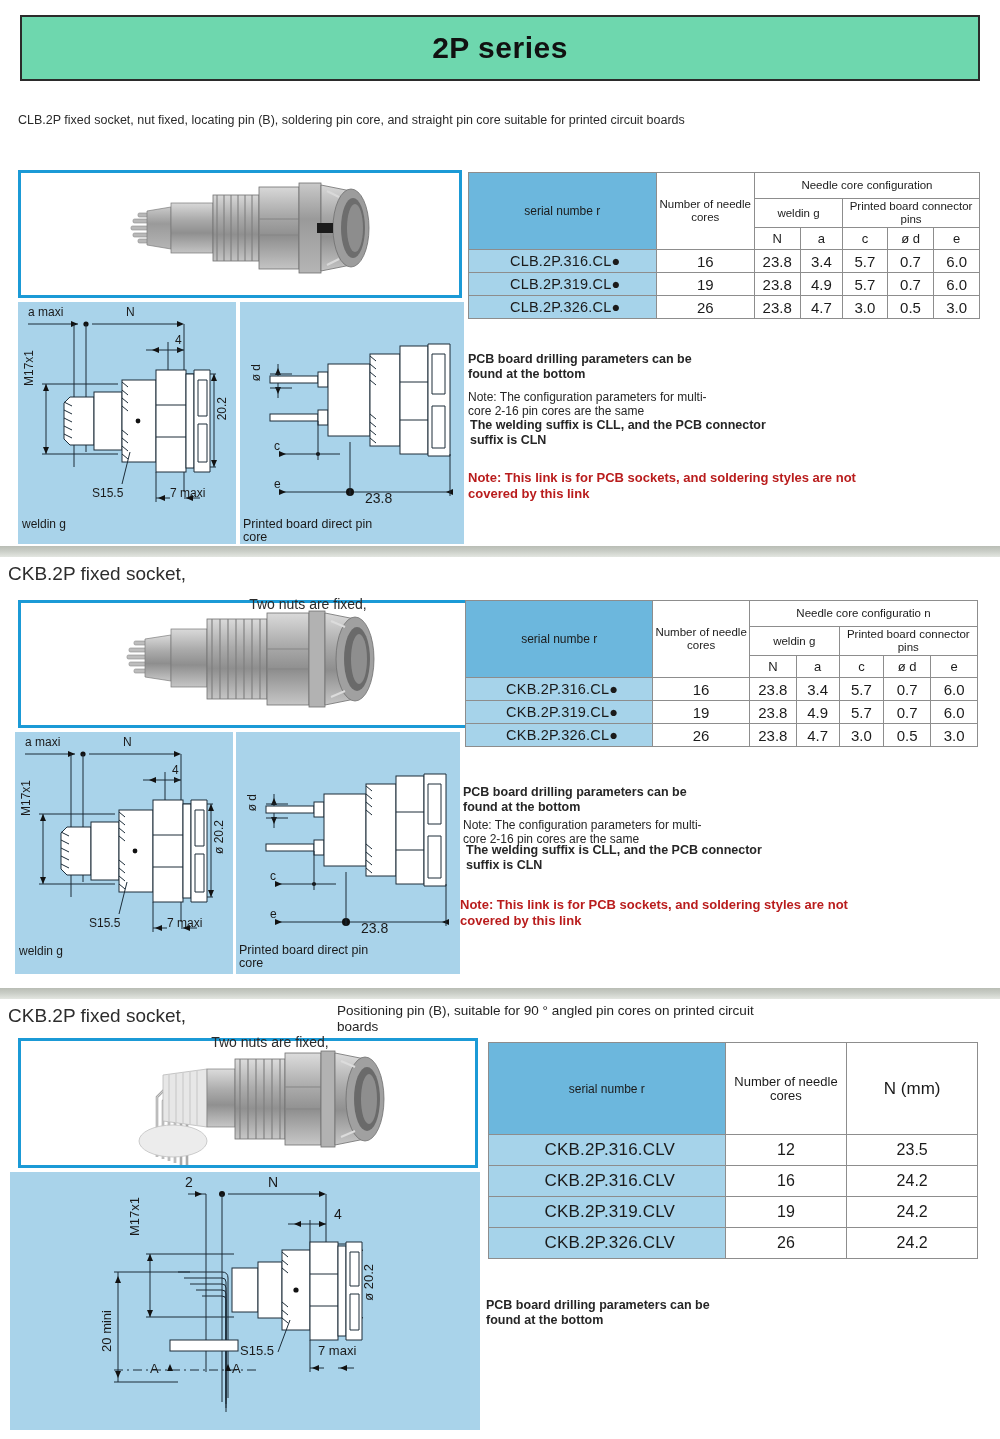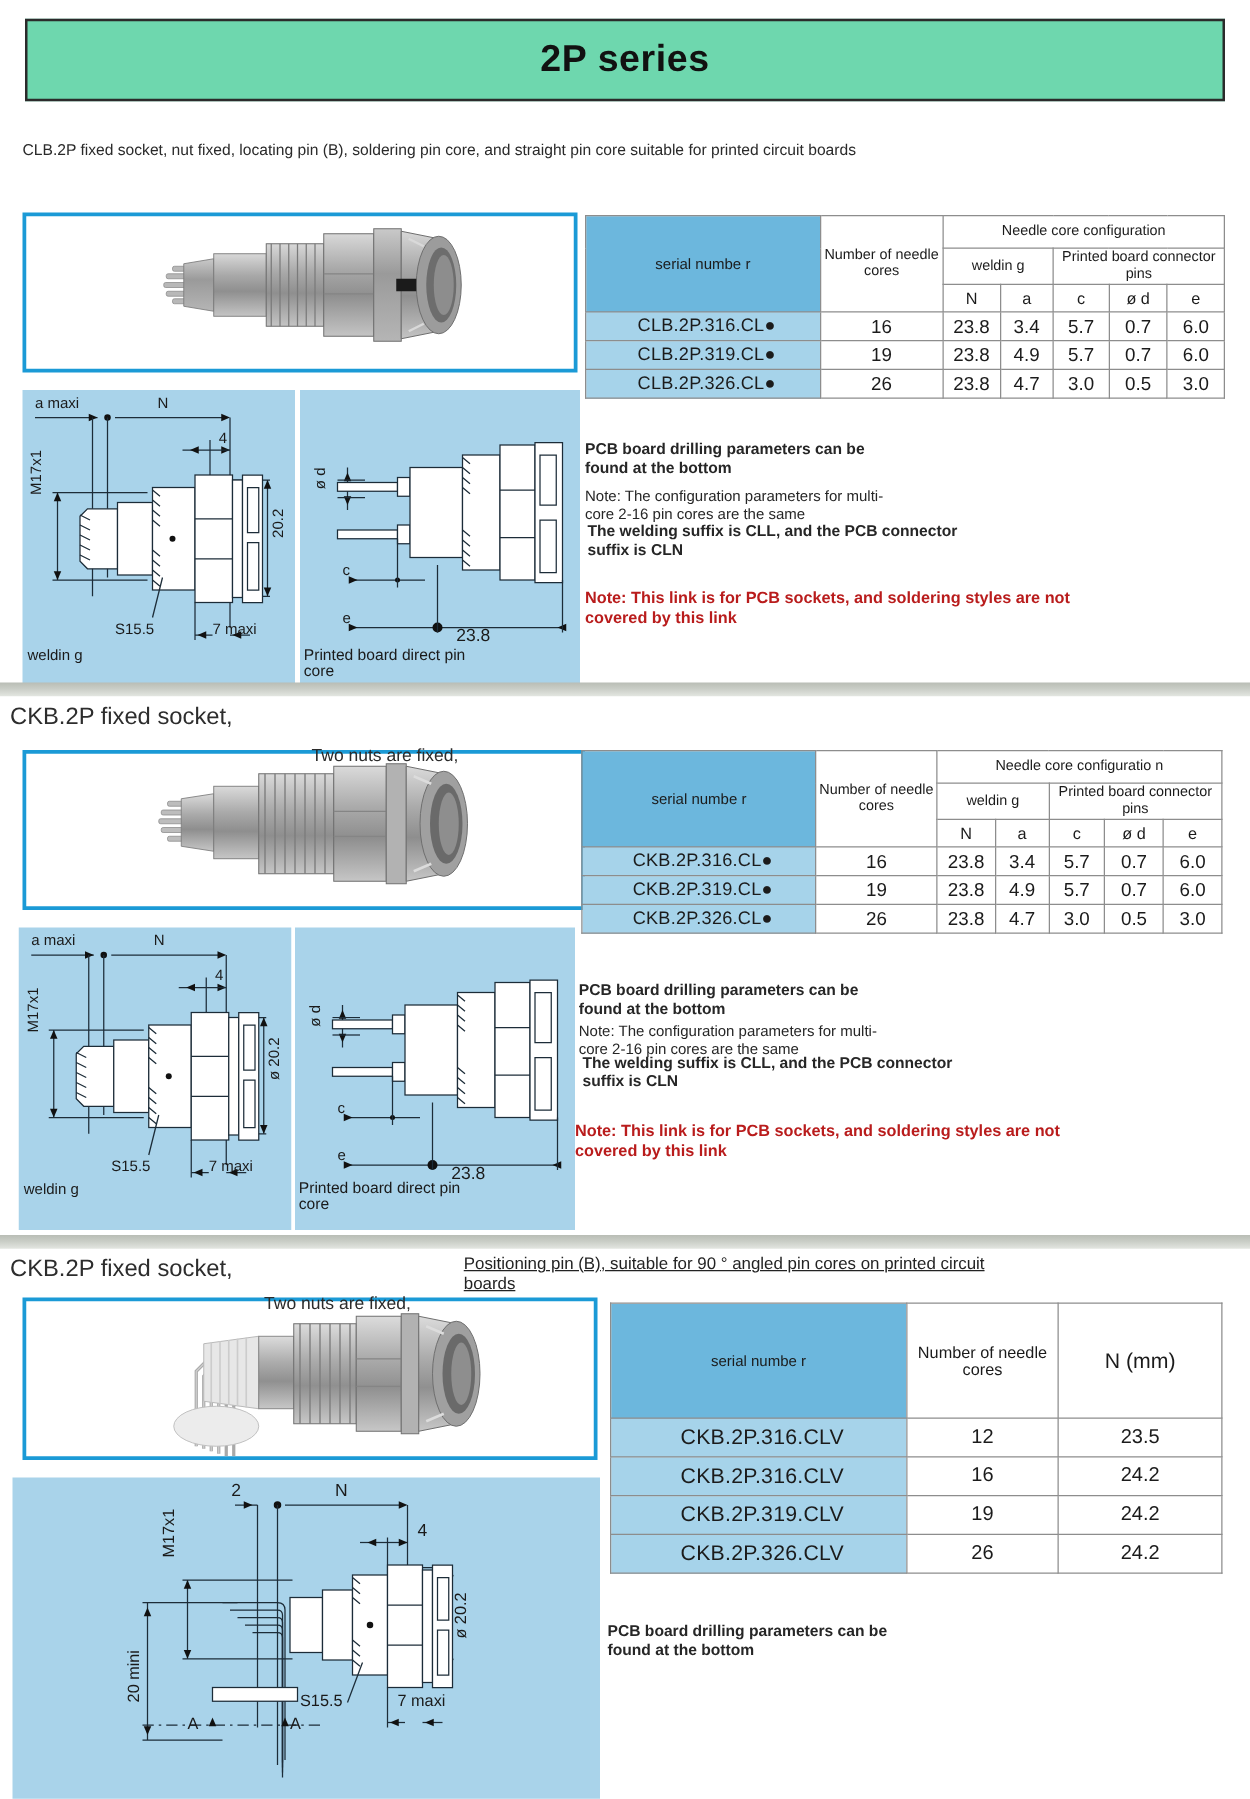--- a/index.html
+++ b/index.html
@@ -58,21 +58,20 @@
   }
   .photo-caption {
     position: absolute; font-size: 14px; color: #2b2b2b; line-height: 16px;
     text-align: center; font-weight: normal;
   }
 
   
   .draw-panel {
     position: absolute;
     background: #a9d3ea;
-    margin-top: 10px;
   }
   .draw-label {
     position: absolute; font-size: 12px; color: #1a1a1a; line-height: 13px;
   }
   .vert {
     writing-mode: vertical-rl; transform: rotate(180deg);
   }
 
   
   table.spec {
@@ -534,21 +533,21 @@
 
   <div class="note b" style="left:463px; top:785px; width:250px;">PCB board drilling parameters can be found at the bottom</div>
   <div class="note" style="left:463px; top:818px; width:245px;">Note: The configuration parameters for multi-core 2-16 pin cores are the same</div>
   <div class="note b" style="left:466px; top:843px; width:330px;">The welding suffix is CLL, and the PCB connector suffix is CLN</div>
   <div class="note red" style="left:460px; top:897px; width:430px;">Note: This link is for PCB sockets, and soldering styles are not covered by this link</div>
 
   <div class="sep" style="top:988px;"></div>
 
   <div class="wash" style="left:0px; top:1000px; width:1000px; height:32px;"></div>
   <div class="sec-head-left" style="left:8px; top:1005px;">CKB.2P fixed socket,</div>
-  <div class="sec-head-right" style="left:371px; top:1003px;text-decoration:underline;">Positioning pin (B), suitable for 90 ° angled pin cores on printed circuit boards</div>
+  <div class="sec-head-right" style="left:337px; top:1003px;">Positioning pin (B), suitable for 90 ° angled pin cores on printed circuit boards</div>
 
   <div class="photo-panel" style="left:18px; top:1038px; width:460px; height:130px;">
     <svg width="454" height="124" viewBox="0 0 454 124">
       <defs>
         <linearGradient id="mg3" x1="0" y1="0" x2="0" y2="1">
           <stop offset="0%" stop-color="#dcdcdc"></stop>
             <stop offset="35%" stop-color="#adadad"></stop>
           <stop offset="62%" stop-color="#909090"></stop>
             <stop offset="100%" stop-color="#c7c7c7"></stop>
         </linearGradient>

